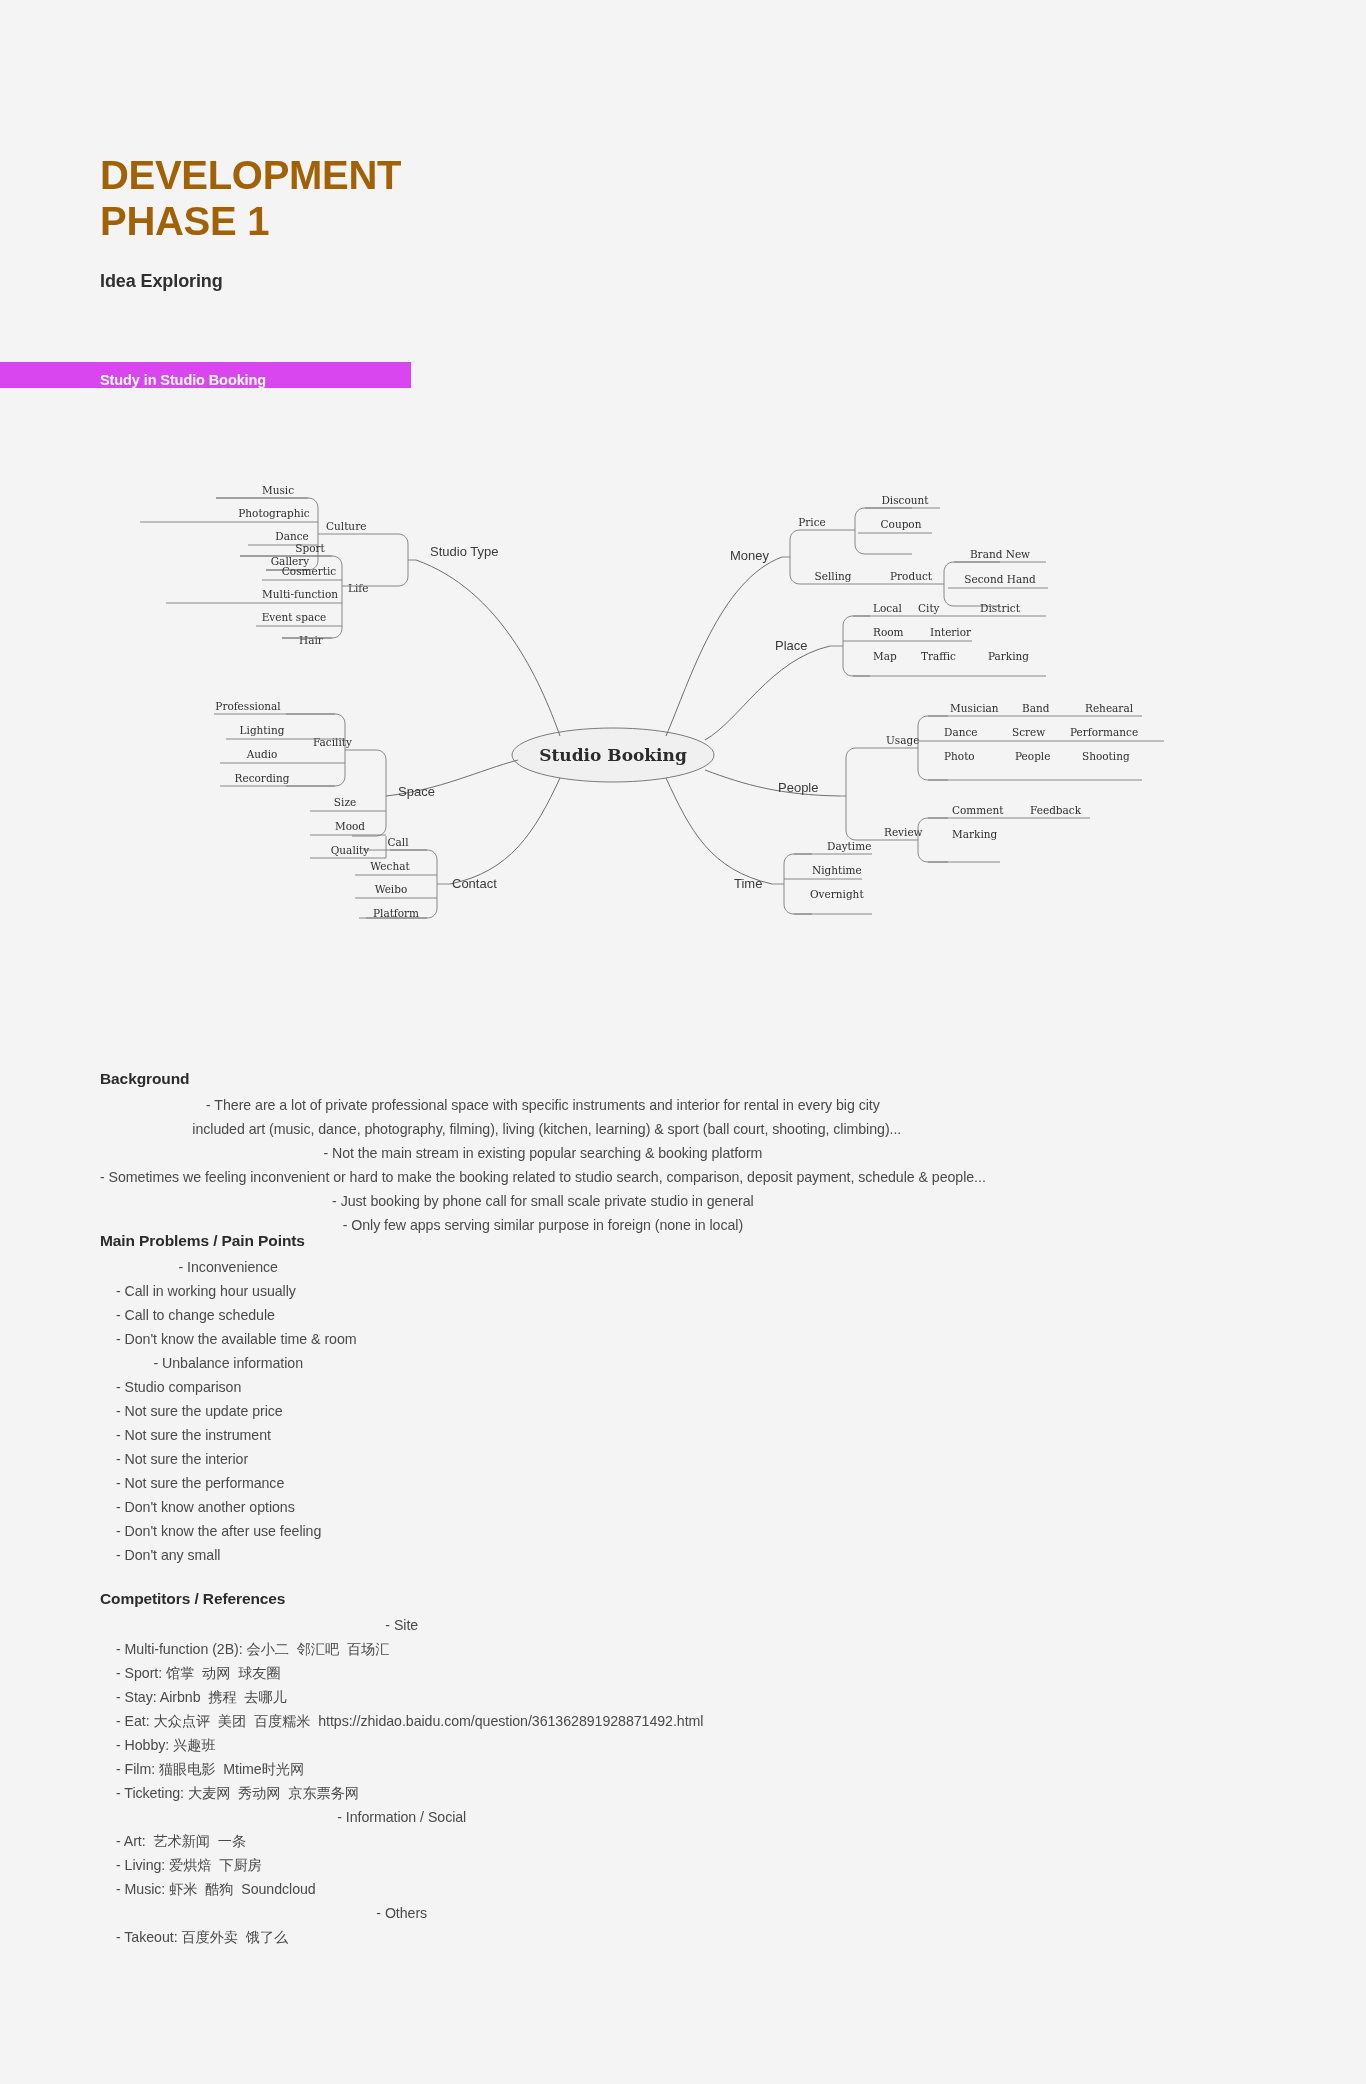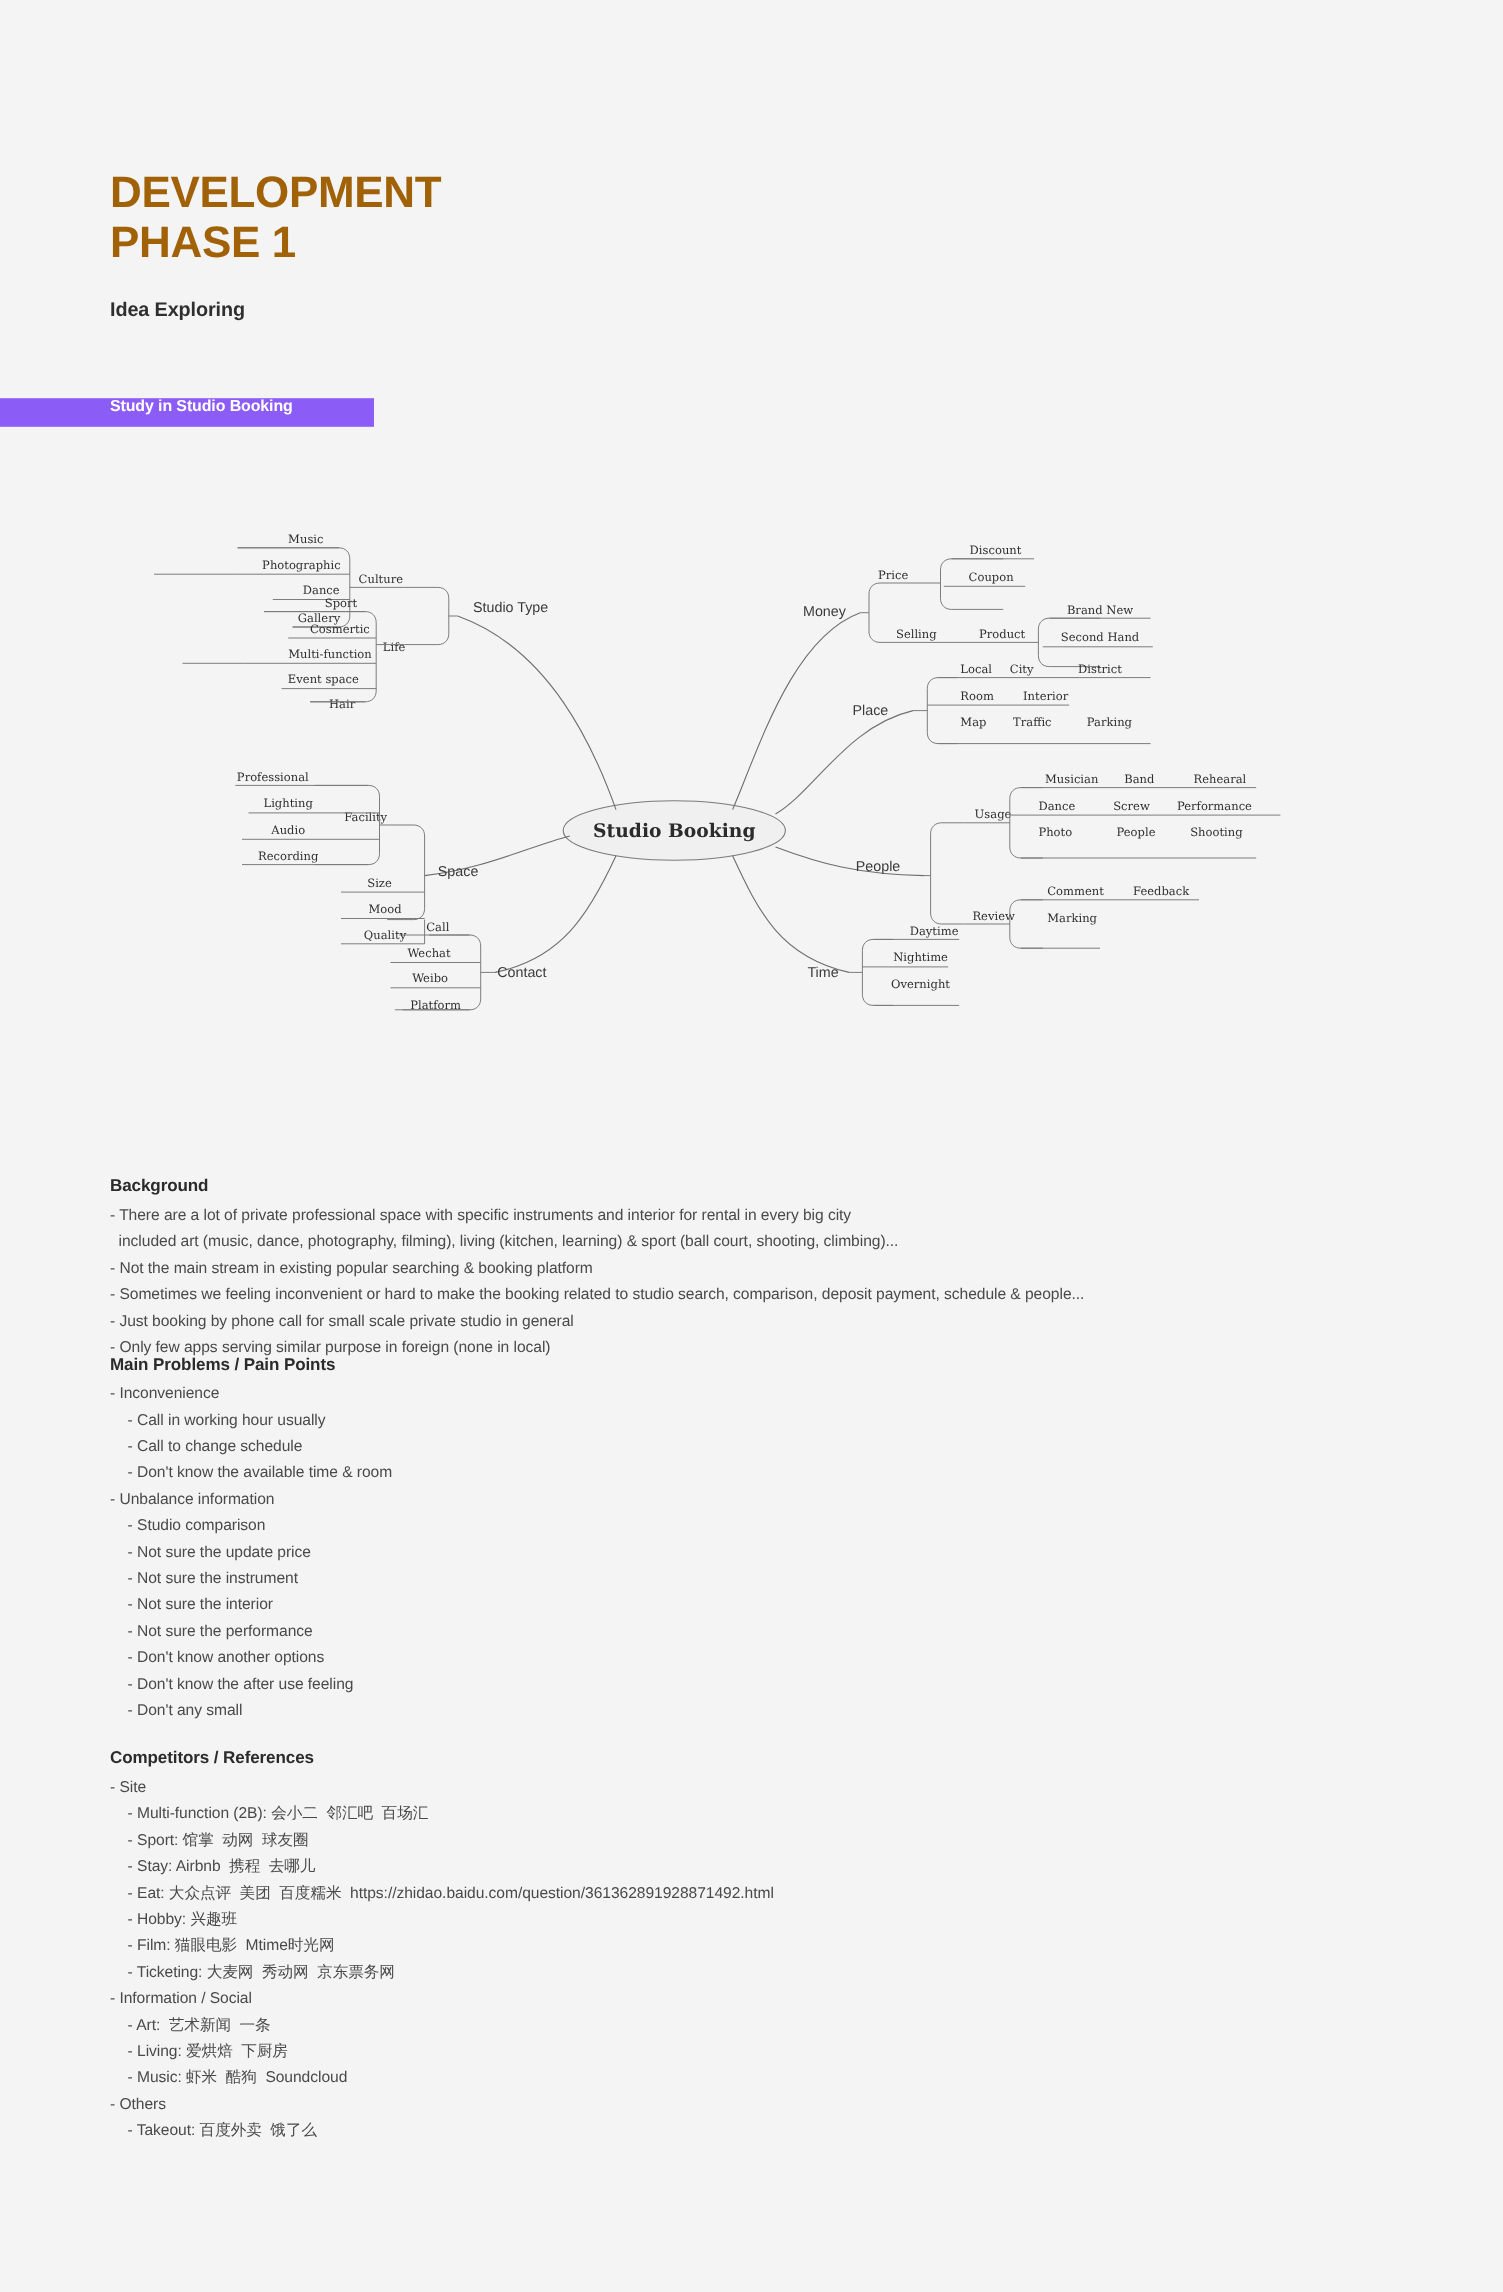--- a/index.html
+++ b/index.html
@@ -22,23 +22,23 @@
   }
   .main-title span { display:block; }
   .subtitle {
     font-size:18px; font-weight:bold; color:#2f2f2f;
     margin:26px 0 0 0; letter-spacing:-0.1px;
   }
 
   
   .banner {
     position:absolute; left:0; top:362px;
-    width:340px; height:26px;
-    background:#8b5cf6;
-    display:flex; align-items:flex-start;
+    width:411px; height:26px;
+    background:#d946ef;
+    display:flex; align-items:flex-end;
   }
   .banner-text {
     color:#ffffff; font-size:14.5px; font-weight:bold;
     margin-left:100px; letter-spacing:-0.1px; white-space:nowrap;
   }
 
   
   .mindmap { position:absolute; left:0px; top:440px; width:1366px; height:560px; }
   .mindmap svg { display:block; }
   .mm-line { fill:none; stroke:#6e6e6e; stroke-width:1; }
@@ -59,21 +59,21 @@
   
   .section { position:absolute; left:100px; }
   .sec-head {
     font-size:15.5px; font-weight:bold; color:#2b2b2b;
     margin:0 0 5px 0; letter-spacing:-0.1px;
   }
   .sec-line {
     font-size:14.2px; color:#4a4a4a; line-height:24px;
     white-space:pre; margin:0; letter-spacing:-0.05px;
   }
-  .indent1 { padding-left:0px; }
+  .indent1 { padding-left:0px;text-align:center; }
   .indent2 { padding-left:16px; }
 </style>
 </head>
 <body>
 
 <div class="page">
 
   <div class="title-block">
     <h1 class="main-title">
       <span>DEVELOPMENT</span>

